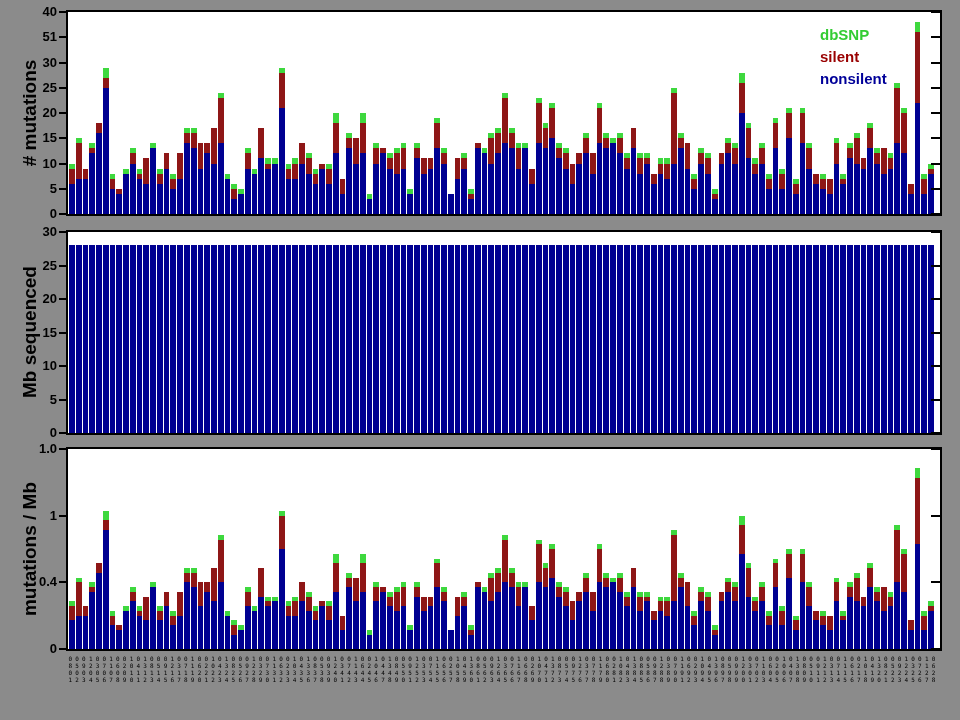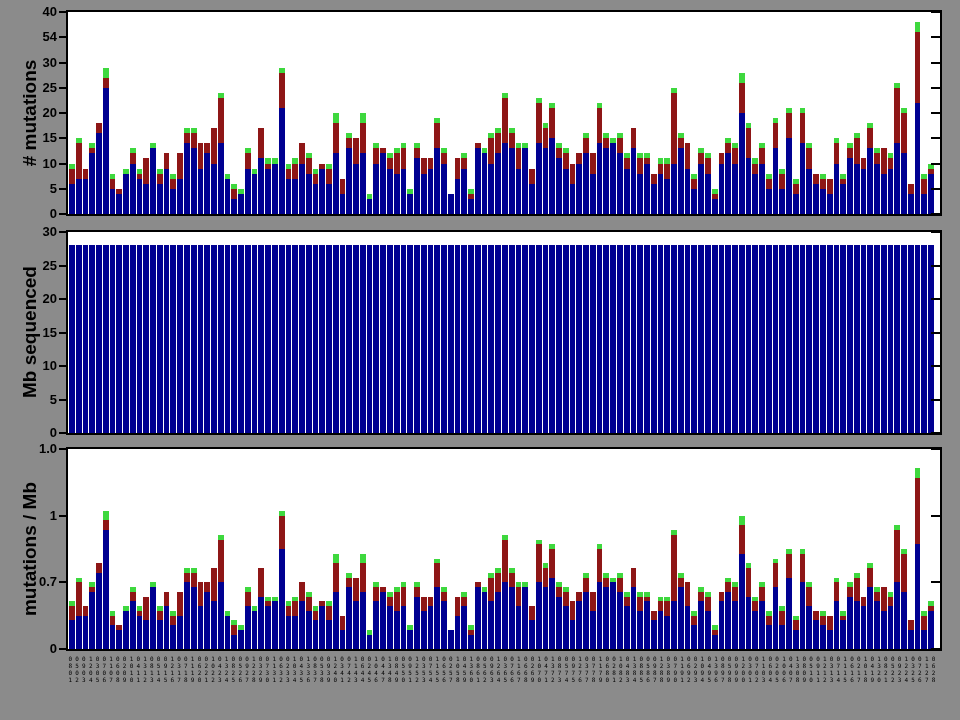--- a/index.html
+++ b/index.html
@@ -626,20 +626,25 @@
           <div class="seg" style="height: 5.05px; background: rgb(62, 216, 62);"></div>
           <div class="seg" style="height: 15.15px; background: rgb(142, 22, 22);"></div>
           <div class="seg" style="height: 20.2px; background: rgb(0, 0, 145);"></div>
         </div>
         <div class="bar">
           <div class="seg" style="height: 5.05px; background: rgb(62, 216, 62);"></div>
           <div class="seg" style="height: 5.05px; background: rgb(142, 22, 22);"></div>
           <div class="seg" style="height: 40.4px; background: rgb(0, 0, 145);"></div>
         </div>
       </div>
+    <div class="legend">
+      <div style="color: rgb(51, 204, 51);">dbSNP</div>
+      <div style="color: rgb(153, 0, 0);">silent</div>
+      <div style="color: rgb(0, 0, 153);">nonsilent</div>
+    </div>
   </div>
 
   <div class="panel" id="panel1" style="top:230px;height:205px;">
     <div class="bars" id="bars1">
         <div class="bar">
           <div class="seg" style="height: 187.6px; background: rgb(0, 0, 145);"></div>
         </div>
         <div class="bar">
           <div class="seg" style="height: 187.6px; background: rgb(0, 0, 145);"></div>
         </div>
@@ -1770,21 +1775,21 @@
       <div class="ytick" style="left: 931px; width: 9px; top: 137.25px;"></div>
       <div class="ytick-label" style="left: 11px; top: 106px;">20</div>
       <div class="ytick" style="left: 59px; width: 7px; top: 112px;"></div>
       <div class="ytick" style="left: 931px; width: 9px; top: 112px;"></div>
       <div class="ytick-label" style="left: 11px; top: 80.75px;">25</div>
       <div class="ytick" style="left: 59px; width: 7px; top: 86.75px;"></div>
       <div class="ytick" style="left: 931px; width: 9px; top: 86.75px;"></div>
       <div class="ytick-label" style="left: 11px; top: 55.5px;">30</div>
       <div class="ytick" style="left: 59px; width: 7px; top: 61.5px;"></div>
       <div class="ytick" style="left: 931px; width: 9px; top: 61.5px;"></div>
-      <div class="ytick-label" style="left: 11px; top: 30.25px;">54</div>
+      <div class="ytick-label" style="left: 11px; top: 30.25px;">51</div>
       <div class="ytick" style="left: 59px; width: 7px; top: 36.25px;"></div>
       <div class="ytick" style="left: 931px; width: 9px; top: 36.25px;"></div>
       <div class="ytick-label" style="left: 11px; top: 5px;">40</div>
       <div class="ytick" style="left: 59px; width: 7px; top: 11px;"></div>
       <div class="ytick" style="left: 931px; width: 9px; top: 11px;"></div>
       <div class="ytick-label" style="left: 11px; top: 426px;">0</div>
       <div class="ytick" style="left: 59px; width: 7px; top: 432px;"></div>
       <div class="ytick" style="left: 931px; width: 9px; top: 432px;"></div>
       <div class="ytick-label" style="left: 11px; top: 392.5px;">5</div>
       <div class="ytick" style="left: 59px; width: 7px; top: 398.5px;"></div>
@@ -1800,21 +1805,21 @@
       <div class="ytick" style="left: 931px; width: 9px; top: 298px;"></div>
       <div class="ytick-label" style="left: 11px; top: 258.5px;">25</div>
       <div class="ytick" style="left: 59px; width: 7px; top: 264.5px;"></div>
       <div class="ytick" style="left: 931px; width: 9px; top: 264.5px;"></div>
       <div class="ytick-label" style="left: 11px; top: 225px;">30</div>
       <div class="ytick" style="left: 59px; width: 7px; top: 231px;"></div>
       <div class="ytick" style="left: 931px; width: 9px; top: 231px;"></div>
       <div class="ytick-label" style="left: 11px; top: 642px;">0</div>
       <div class="ytick" style="left: 59px; width: 7px; top: 648px;"></div>
       <div class="ytick" style="left: 931px; width: 9px; top: 648px;"></div>
-      <div class="ytick-label" style="left: 11px; top: 575.333px;">0.7</div>
+      <div class="ytick-label" style="left: 11px; top: 575.333px;">0.4</div>
       <div class="ytick" style="left: 59px; width: 7px; top: 581.333px;"></div>
       <div class="ytick" style="left: 931px; width: 9px; top: 581.333px;"></div>
       <div class="ytick-label" style="left: 11px; top: 508.667px;">1</div>
       <div class="ytick" style="left: 59px; width: 7px; top: 514.667px;"></div>
       <div class="ytick" style="left: 931px; width: 9px; top: 514.667px;"></div>
       <div class="ytick-label" style="left: 11px; top: 442px;">1.0</div>
       <div class="ytick" style="left: 59px; width: 7px; top: 448px;"></div>
       <div class="ytick" style="left: 931px; width: 9px; top: 448px;"></div>
     </div>
 

